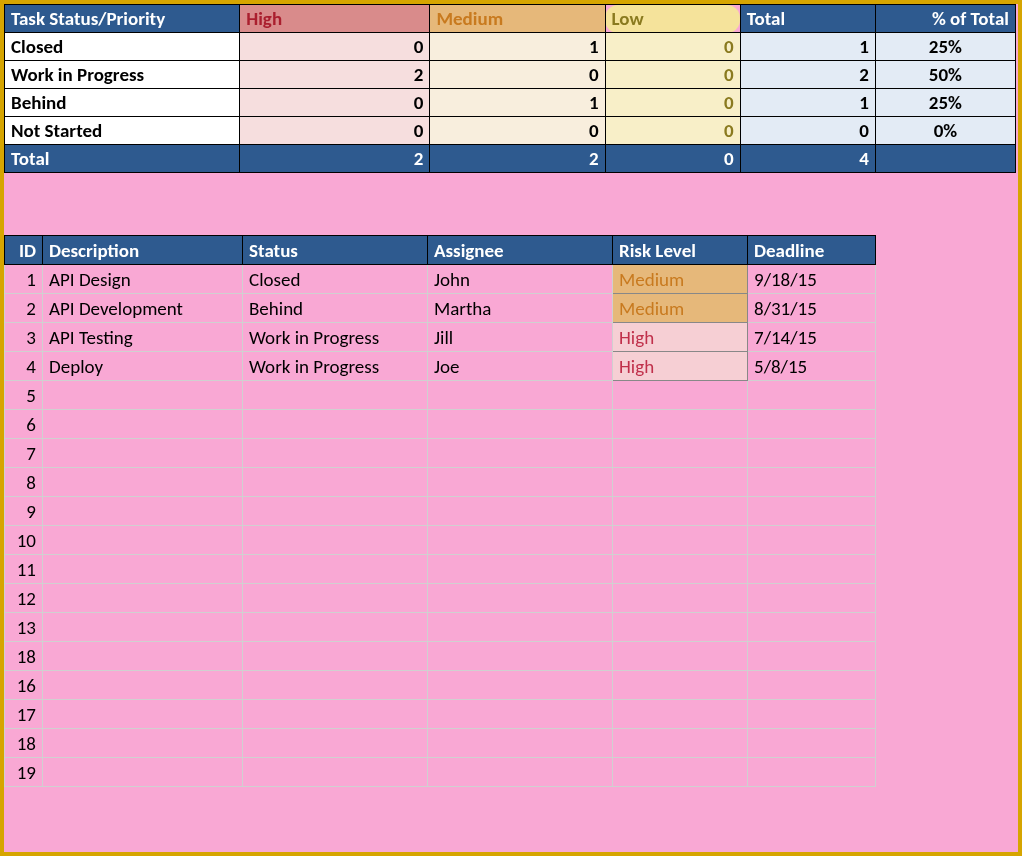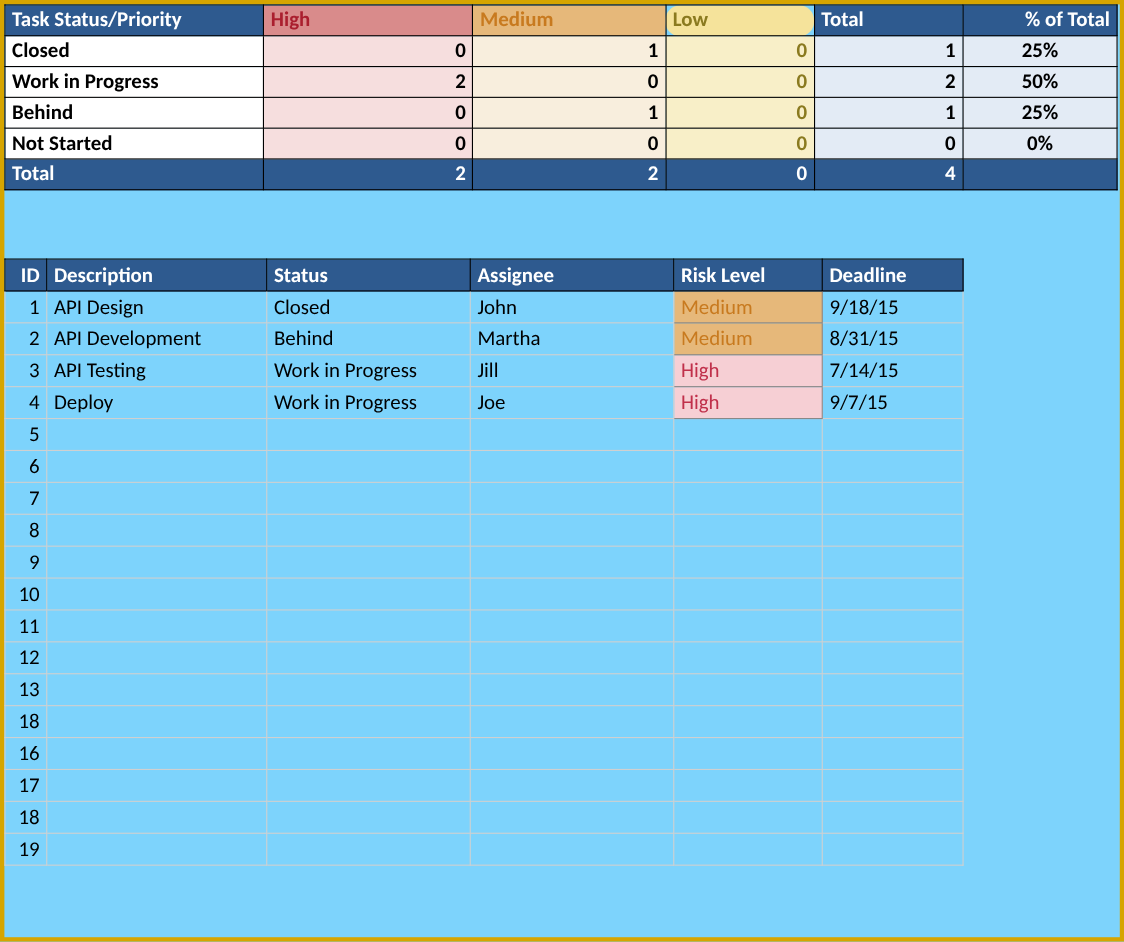--- a/index.html
+++ b/index.html
@@ -6,21 +6,21 @@
   body {
     margin: 0;
     padding: 4px;
     background: #d6a500;
     font-family: Calibri, Arial, sans-serif;
     font-size: 18px;
     width: 1022px;
     height: 856px;
   }
   .sheet {
-    background: #7dd3fc;
+    background: #f9a8d4;
     width: 100%;
     height: 100%;
     padding: 0;
   }
   table {
     border-collapse: collapse;
     table-layout: fixed;
   }
 
   
@@ -185,21 +185,21 @@
           <td>Jill</td>
           <td class="risk-high">High</td>
           <td class="col-deadline">7/14/15</td>
         </tr>
         <tr>
           <td class="col-id">4</td>
           <td>Deploy</td>
           <td>Work in Progress</td>
           <td>Joe</td>
           <td class="risk-high">High</td>
-          <td class="col-deadline">9/7/15</td>
+          <td class="col-deadline">5/8/15</td>
         </tr>
         <tr>
           <td class="col-id">5</td>
           <td></td>
           <td></td>
           <td></td>
           <td></td>
           <td class="col-deadline"></td>
         </tr>
         <tr>

